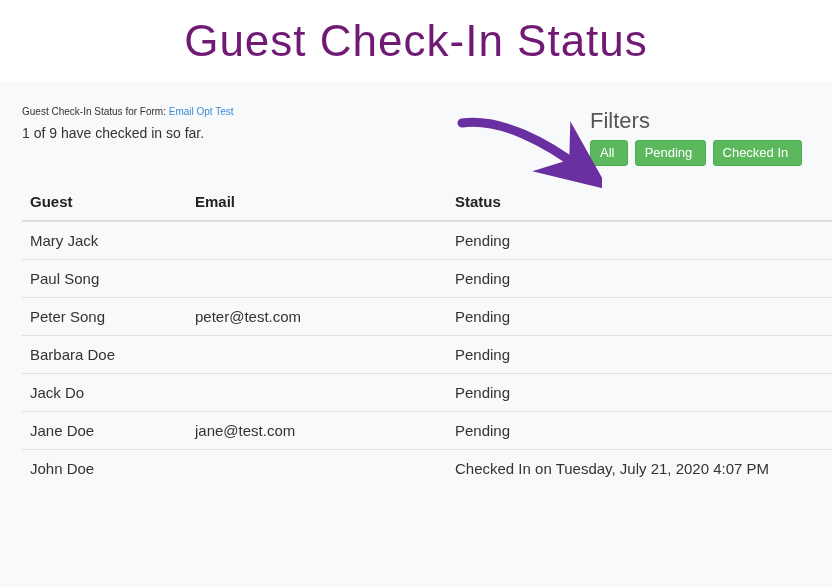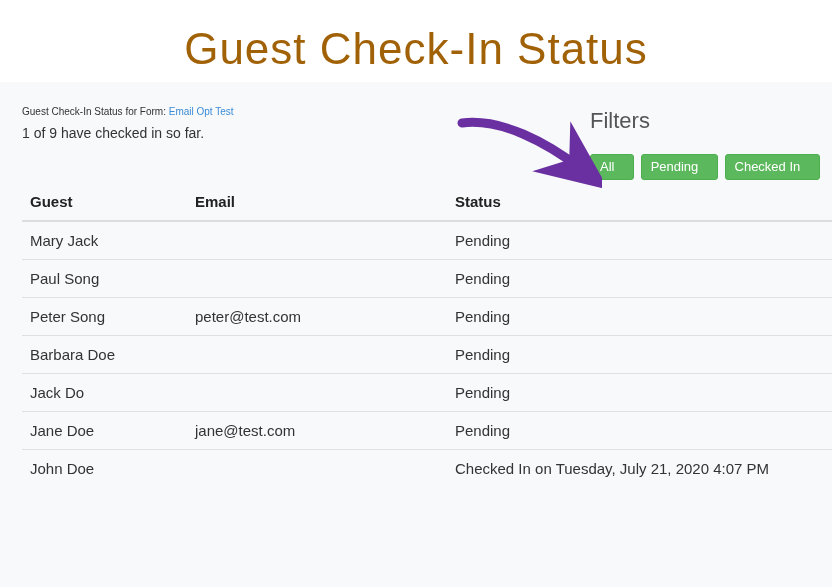--- a/index.html
+++ b/index.html
@@ -8,49 +8,49 @@
     background:#ffffff;
     font-family:"Helvetica Neue",Helvetica,Arial,sans-serif;
     color:#333;
     position:relative;overflow:hidden;
     font-size:15px;
   }
   .hero{
     background:#ffffff;height:82px;text-align:center;
   }
   .hero h1{
-    margin:0;padding-top:24px;
+    margin:0;padding-top:16px;
     font-weight:200;font-size:44px;letter-spacing:1px;
-    color:#a16207;
+    color:#701a75;
   }
   .panel{
     background:#f7f9fa;
     padding:24px 0 0 22px;
     box-sizing:border-box;
     min-height:505px;
     position:relative;
   }
   .intro-line{
     font-size:10px;color:#333;
   }
   .form-link{color:#3b8bd6;text-decoration:none;cursor:pointer}
   .count-line{
     margin-top:8px;font-size:14px;color:#333;
   }
   .filters-area{
     position:absolute;top:26px;left:590px;
   }
   .filters-title{
-    font-size:22px;color:#555;font-weight:400;margin-bottom:20px;
+    font-size:22px;color:#555;font-weight:400;margin-bottom:6px;
   }
   .btn{
     display:inline-block;
     background:#5cb85c;
     color:#fff;border-radius:3px;
-    font-size:13px;padding:4px 19px 5px 9px;
+    font-size:13px;padding:4px 13px 5px 9px;
     margin-right:2px;cursor:pointer;user-select:none;
     border:1px solid #4cae4c;
   }
   table{
     width:810px;border-collapse:collapse;margin-top:42px;
     font-size:15px;
   }
   th{
     text-align:left;font-weight:700;color:#222;
     padding:10px 8px;border-bottom:2px solid #dddddd;

